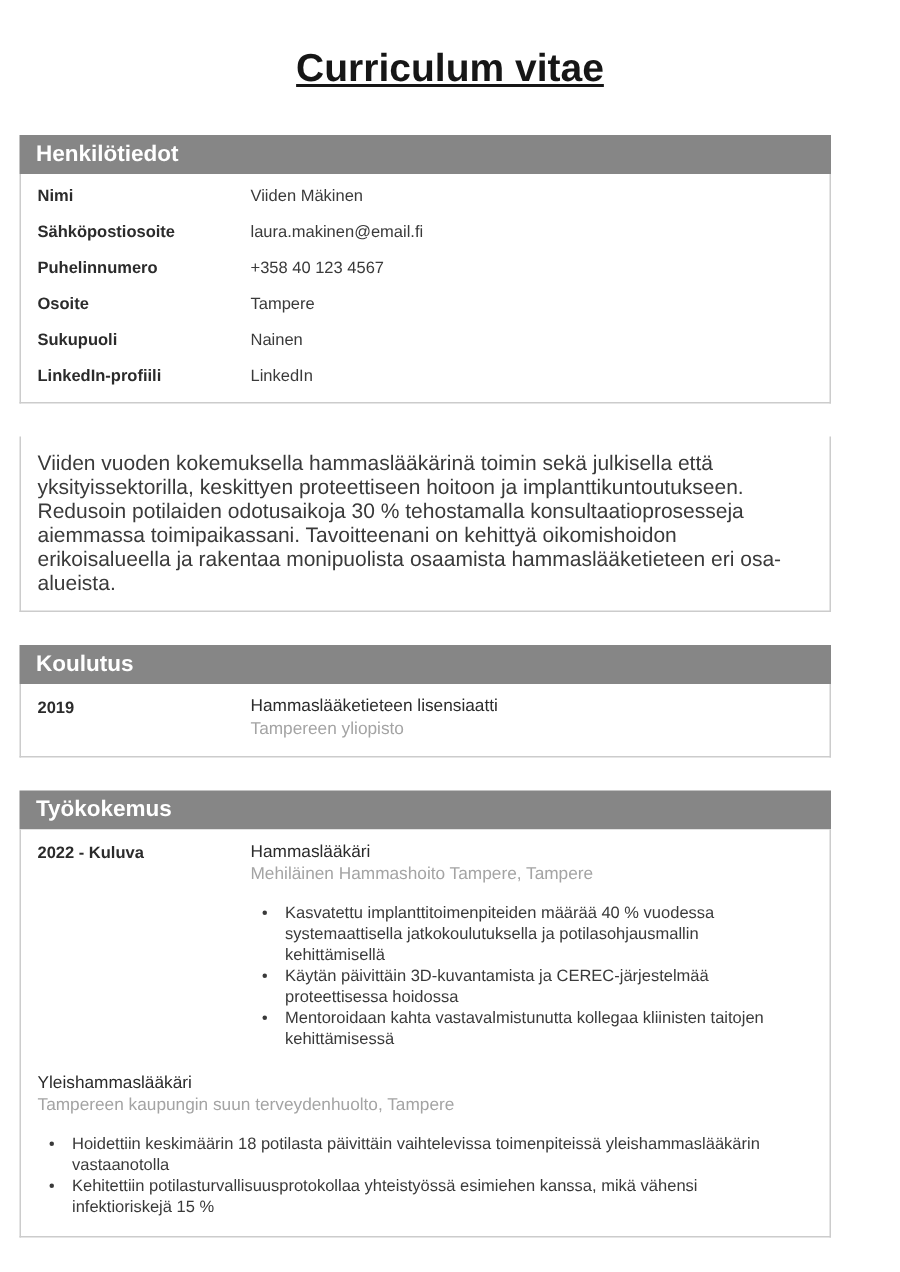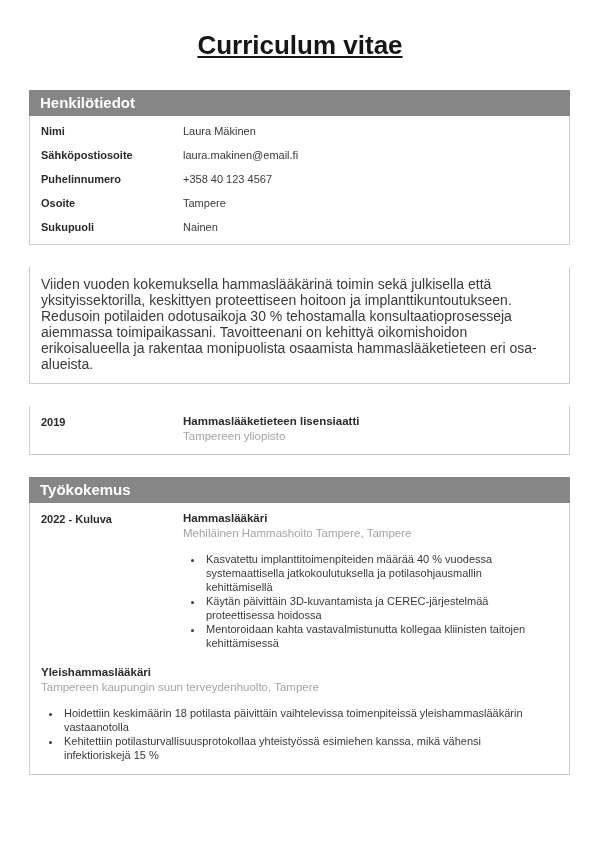--- a/index.html
+++ b/index.html
@@ -13,21 +13,21 @@
   .page-title {
     margin-top: 30px;
     text-align: center;
     font-size: 26px;
     font-weight: 700;
     color: #161616;
     text-decoration: underline;
   }
   .content {
     width: 541px;
-    margin-left: 29px;
+    margin-left: 13px;
     margin-top: 29px;
   }
   .section { margin-bottom: 22px; }
   .section-header {
     background: var(--header-bg, #868686);
     color: #ffffff;
     font-size: 15px;
     font-weight: 700;
     line-height: 16px;
     padding: 5px 10px 5px 11px;
@@ -44,63 +44,68 @@
   .info-value { color: #3a3a3a; text-decoration: none; }
   a.info-value { color: #3a3a3a; }
   
   .summary-body { padding: 9px 12px 11px 11px; font-size: 14px; line-height: 16px; color: #3a3a3a; }
   
   .entries-body { padding: 9px 22px 12px 11px; }
   .entry { display: flex; }
   .entry + .entry { margin-top: 16px; }
   .entry-period { width: 142px; flex-shrink: 0; font-size: 11px; font-weight: 700; color: #2b2b2b; padding-top: 1px; }
   .entry-main { flex: 1; min-width: 0; }
-  .entry-title { font-size: 11.5px; font-weight: 700; color: #2b2b2b; }
+  .entry-title { font-size: 11.5px; font-weight: 400; color: #2b2b2b; }
   .entry-sub { font-size: 11.5px; color: var(--muted, #a4a4a4); margin-top: 3px; }
   ul.bullets { margin: 13px 0 0 0; padding-left: 21px; font-size: 11px; line-height: 14px; color: #3a3a3a; }
   ul.bullets li { padding-left: 2px; }
 </style>
 </head>
 <body>
 
 <h1 class="page-title">Curriculum vitae</h1>
 
 <div class="content">
 
   <section class="section">
     <div class="section-header">Henkilötiedot</div>
     <div class="section-body personal-body">
       <div class="info-row">
         <div class="info-label">Nimi</div>
-        <div class="info-value">Laura Mäkinen</div>
+        <div class="info-value">Viiden Mäkinen</div>
       </div>
       <div class="info-row">
         <div class="info-label">Sähköpostiosoite</div>
         <div class="info-value">laura.makinen@email.fi</div>
       </div>
       <div class="info-row">
         <div class="info-label">Puhelinnumero</div>
         <div class="info-value">+358 40 123 4567</div>
       </div>
       <div class="info-row">
         <div class="info-label">Osoite</div>
         <div class="info-value">Tampere</div>
       </div>
       <div class="info-row">
         <div class="info-label">Sukupuoli</div>
         <div class="info-value">Nainen</div>
       </div>
+      <div class="info-row">
+        <div class="info-label">LinkedIn-profiili</div>
+        <a href="#" class="info-value">LinkedIn</a>
+      </div>
     </div>
   </section>
 
   <section class="section">
     <div class="section-body summary-body">Viiden vuoden kokemuksella hammaslääkärinä toimin sekä julkisella että yksityissektorilla, keskittyen proteettiseen hoitoon ja implanttikuntoutukseen. Redusoin potilaiden odotusaikoja 30 % tehostamalla konsultaatioprosesseja aiemmassa toimipaikassani. Tavoitteenani on kehittyä oikomishoidon erikoisalueella ja rakentaa monipuolista osaamista hammaslääketieteen eri osa-alueista.</div>
   </section>
 
   <section class="section">
+    <div class="section-header">Koulutus</div>
     <div class="section-body entries-body">
       <div class="entry">
         <div class="entry-period">2019</div>
         <div class="entry-main">
           <div class="entry-title">Hammaslääketieteen lisensiaatti</div>
           <div class="entry-sub">Tampereen yliopisto</div>
         </div>
       </div>
     </div>
   </section>

